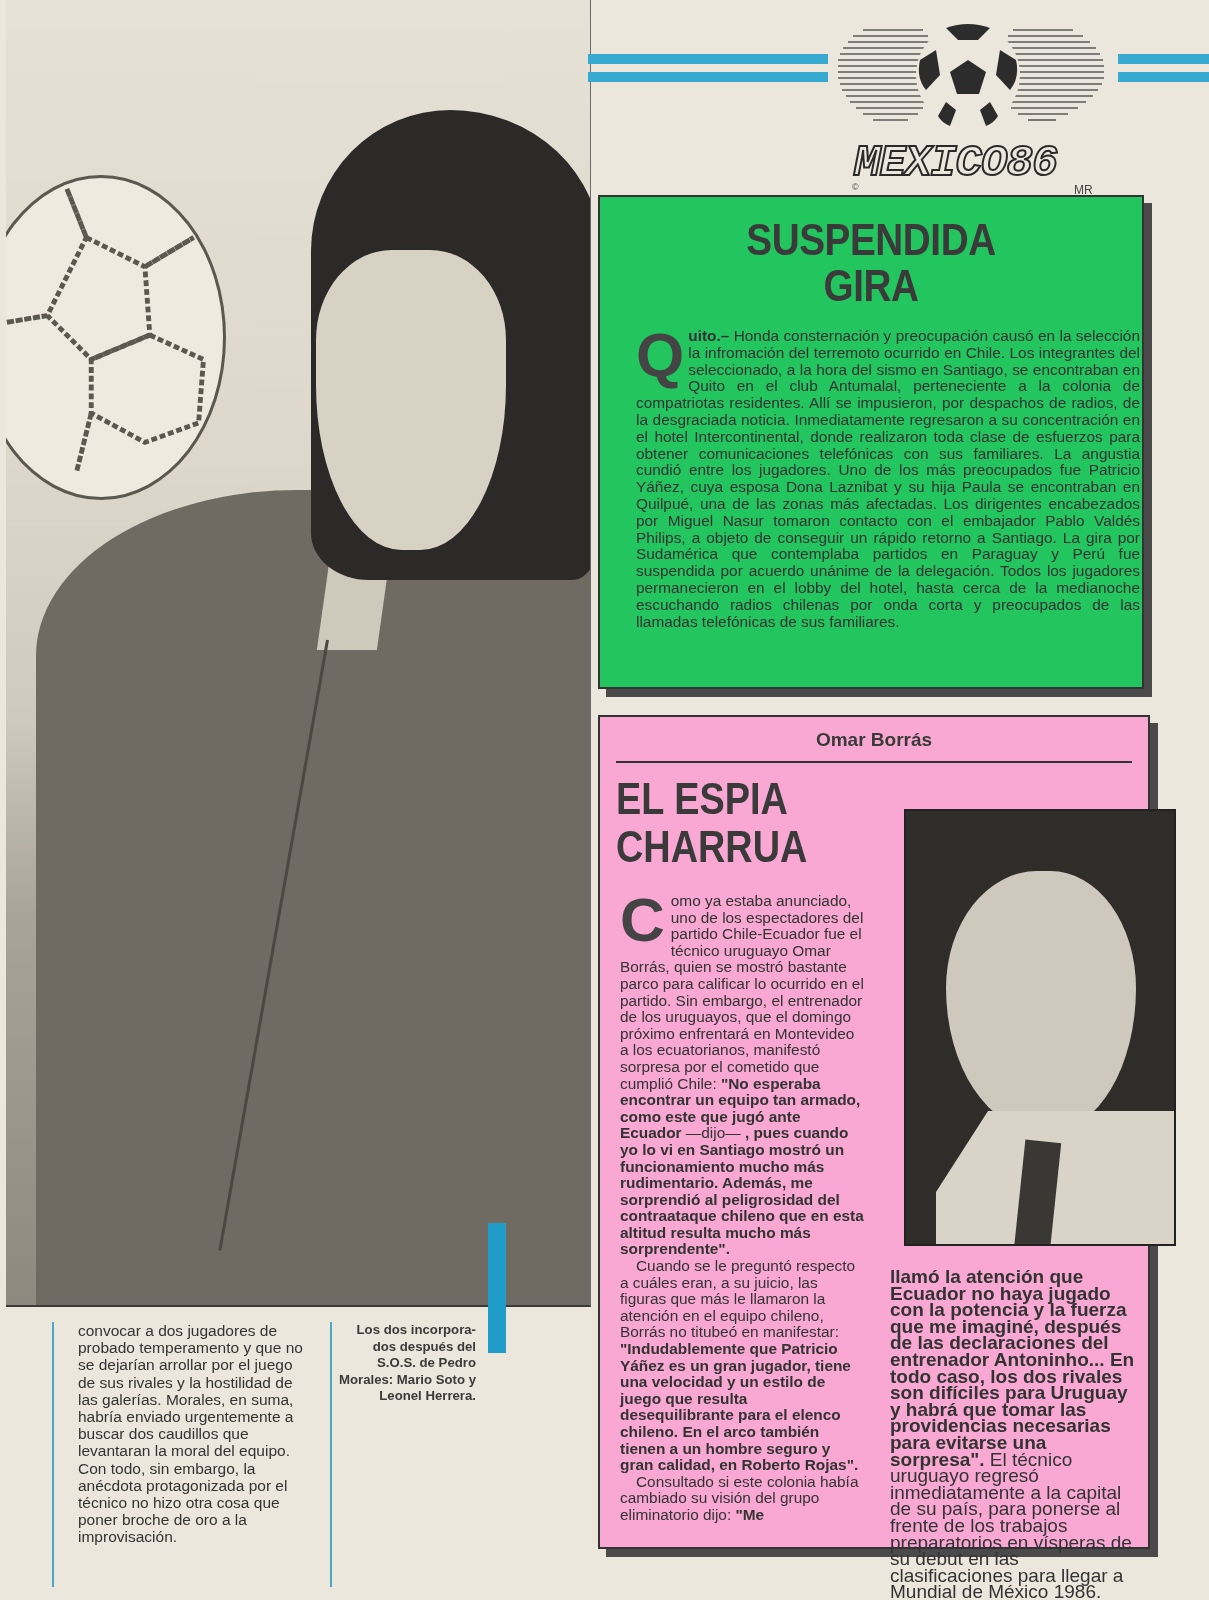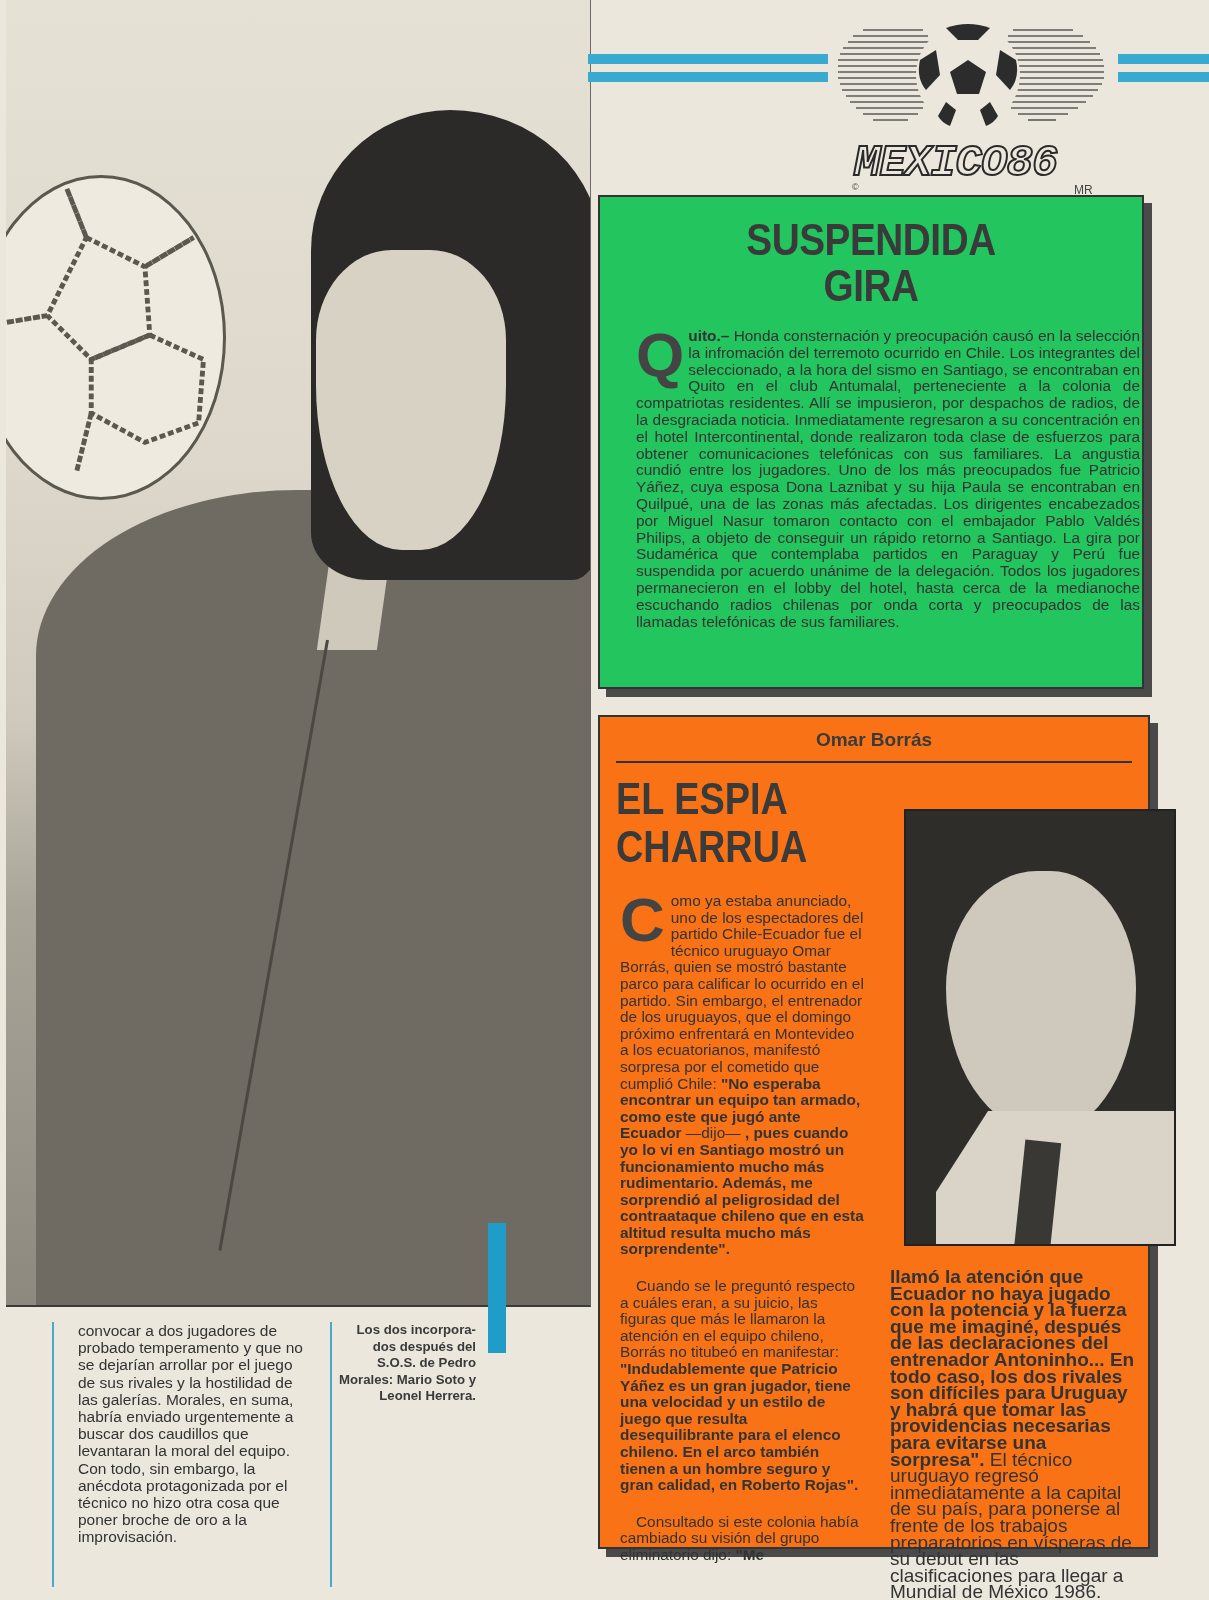--- a/index.html
+++ b/index.html
@@ -80,21 +80,21 @@
     position: absolute; left: 36px; top: 131px; width: 504px;
     font-size: 15.4px; line-height: 16.8px; text-align: justify; color: #333;
   }
   .dropcap {
     float: left; font-size: 62px; line-height: 50px; font-weight: bold; color: #444;
     margin: 2px 4px 0 0; height: 50px;
   }
   .bold { font-weight: bold; }
 
   
-  .box2 { left: 598px; top: 715px; width: 552px; height: 834px; background: #f97316; }
+  .box2 { left: 598px; top: 715px; width: 552px; height: 834px; background: #f9a8d4; }
   .box2 .kicker {
     position: absolute; left: 16px; top: 12px; width: 516px; text-align: center;
     font-weight: bold; font-size: 19px; color: #3a3a3a;
     border-bottom: 2px solid #333; padding-bottom: 10px;
   }
   .box2 .title {
     position: absolute; left: 16px; top: 58px; font-weight: bold; font-size: 44px; line-height: 48px;
     color: #3a3a3a; transform: scaleX(0.86); transform-origin: left;
   }
   .box2 .portrait {
@@ -114,21 +114,21 @@
     transform: rotate(6deg);
   }
   .box2 .col1 {
     position: absolute; left: 20px; top: 176px; width: 244px;
     font-size: 15.4px; line-height: 16.6px; color: #333;
   }
   .box2 .col2 {
     position: absolute; left: 290px; top: 552px; width: 250px;
     font-size: 19px; line-height: 16.6px; color: #333;
   }
-  .indent { display: block; text-indent: 16px; margin-top: 20px; }
+  .indent { display: block; text-indent: 16px; }
   .box2 .dropcap { font-size: 62px; line-height: 50px; margin-right: 6px; }
 </style>
 </head>
 <body>
 
 <div class="main-photo">
   <div class="ball">
     <svg viewBox="0 0 250 325">
       <g fill="none" stroke="#5b5850" stroke-width="5" stroke-dasharray="6 3">
         <polygon points="110,60 170,90 175,160 115,185 70,140"></polygon>

